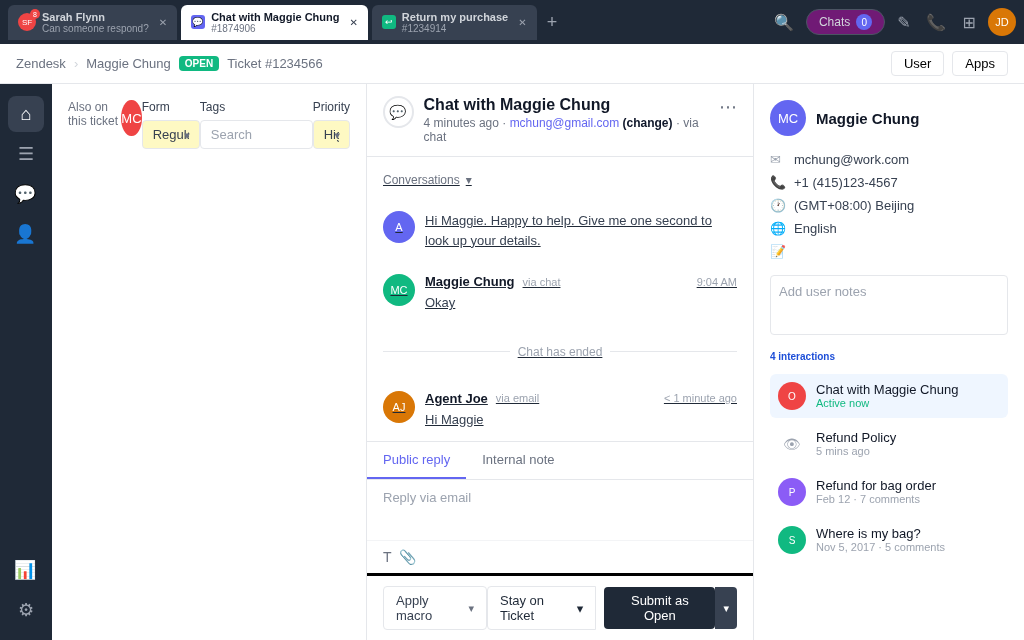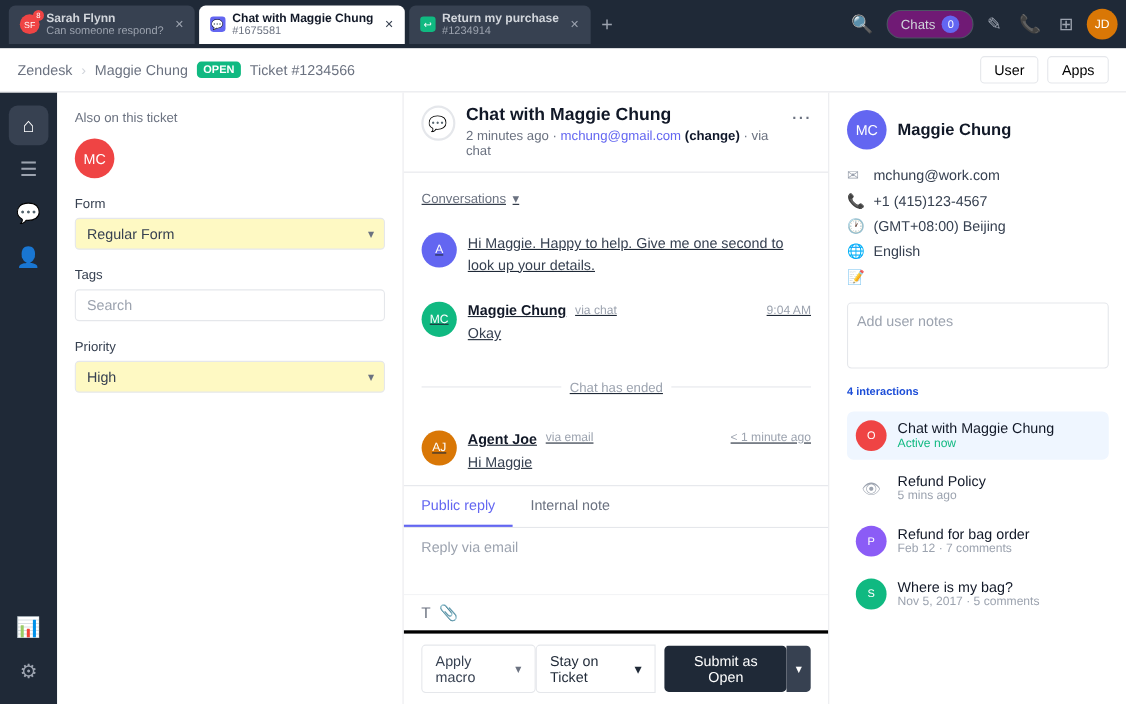--- a/index.html
+++ b/index.html
@@ -35,21 +35,21 @@
     
     .main { display: flex; flex: 1; overflow: hidden; }
 
     
     .sidebar-nav { width: 52px; background: #1f2937; display: flex; flex-direction: column; align-items: center; padding: 12px 0; gap: 4px; }
     .nav-icon { width: 36px; height: 36px; display: flex; align-items: center; justify-content: center; border-radius: 8px; cursor: pointer; color: #9ca3af; font-size: 18px; }
     .nav-icon.active { background: #374151; color: #fff; }
     .nav-spacer { flex: 1; }
 
     
-    .left-panel { width: 315px; background: #fff; border-right: 1px solid #e5e7eb; display: flex; flex-direction: column; padding: 16px; overflow-y: auto; }
+    .left-panel { width: 315px; background: #fff; border-right: 1px solid #e5e7eb; display: flex; flex-direction: row; padding: 16px; overflow-y: auto; }
     .also-on-ticket { font-size: 12px; color: #6b7280; margin-bottom: 12px; }
     .requester-avatar { width: 36px; height: 36px; border-radius: 50%; background: #ef4444; margin-bottom: 16px; overflow: hidden; display: flex; align-items: center; justify-content: center; color: white; font-size: 13px; }
     .field-label { font-size: 12px; color: #374151; font-weight: 500; margin-bottom: 6px; }
     .form-section { margin-bottom: 16px; }
     .select-field { width: 100%; border: 1px solid #e5e7eb; border-radius: 4px; padding: 6px 10px; font-size: 13px; color: #374151; background: #fef9c3; cursor: pointer; appearance: none; }
     .select-wrapper { position: relative; }
     .select-wrapper::after { content: '▾'; position: absolute; right: 10px; top: 50%; transform: translateY(-50%); color: #6b7280; pointer-events: none; font-size: 11px; }
     .search-input { width: 100%; border: 1px solid #e5e7eb; border-radius: 4px; padding: 6px 10px; font-size: 13px; color: #374151; }
     .search-input::placeholder { color: #9ca3af; }
 
@@ -136,21 +136,21 @@
       <span style="font-size:11px;font-weight:600;white-space:nowrap;overflow:hidden;text-overflow:ellipsis;">Sarah Flynn</span>
       <span style="font-size:10px;color:#9ca3af;white-space:nowrap;">Can someone respond?</span>
     </div>
     <span class="close-btn">✕</span>
   </div>
 
   <div class="topbar-tab active">
     <div class="tab-icon chat">💬</div>
     <div style="display:flex;flex-direction:column;min-width:0;">
       <span style="font-size:11px;font-weight:600;white-space:nowrap;overflow:hidden;text-overflow:ellipsis;">Chat with Maggie Chung</span>
-      <span style="font-size:10px;color:#6b7280;">#1675581</span>
+      <span style="font-size:10px;color:#6b7280;">#1874906</span>
     </div>
     <span class="close-btn" style="color:#374151;">✕</span>
   </div>
 
   <div class="topbar-tab">
     <div class="tab-icon ticket">↩</div>
     <div style="display:flex;flex-direction:column;min-width:0;">
       <span style="font-size:11px;font-weight:600;white-space:nowrap;overflow:hidden;text-overflow:ellipsis;">Return my purchase</span>
       <span style="font-size:10px;color:#9ca3af;">#1234914</span>
     </div>
@@ -223,21 +223,21 @@
       </div>
     </div>
   </div>
 
   <div class="chat-main">
     <div class="chat-header">
       <div class="chat-header-icon">💬</div>
       <div>
         <div class="chat-title">Chat with Maggie Chung</div>
         <div class="chat-meta">
-          <span>2 minutes ago</span>
+          <span>4 minutes ago</span>
           <span> · </span>
           <a>mchung@gmail.com</a>
           <span style="color:#0f172a;cursor:pointer;font-weight:bold;">(change)</span>
           <span> · </span>
           <span>via chat</span>
         </div>
       </div>
       <div class="chat-menu">⋯</div>
     </div>
 

